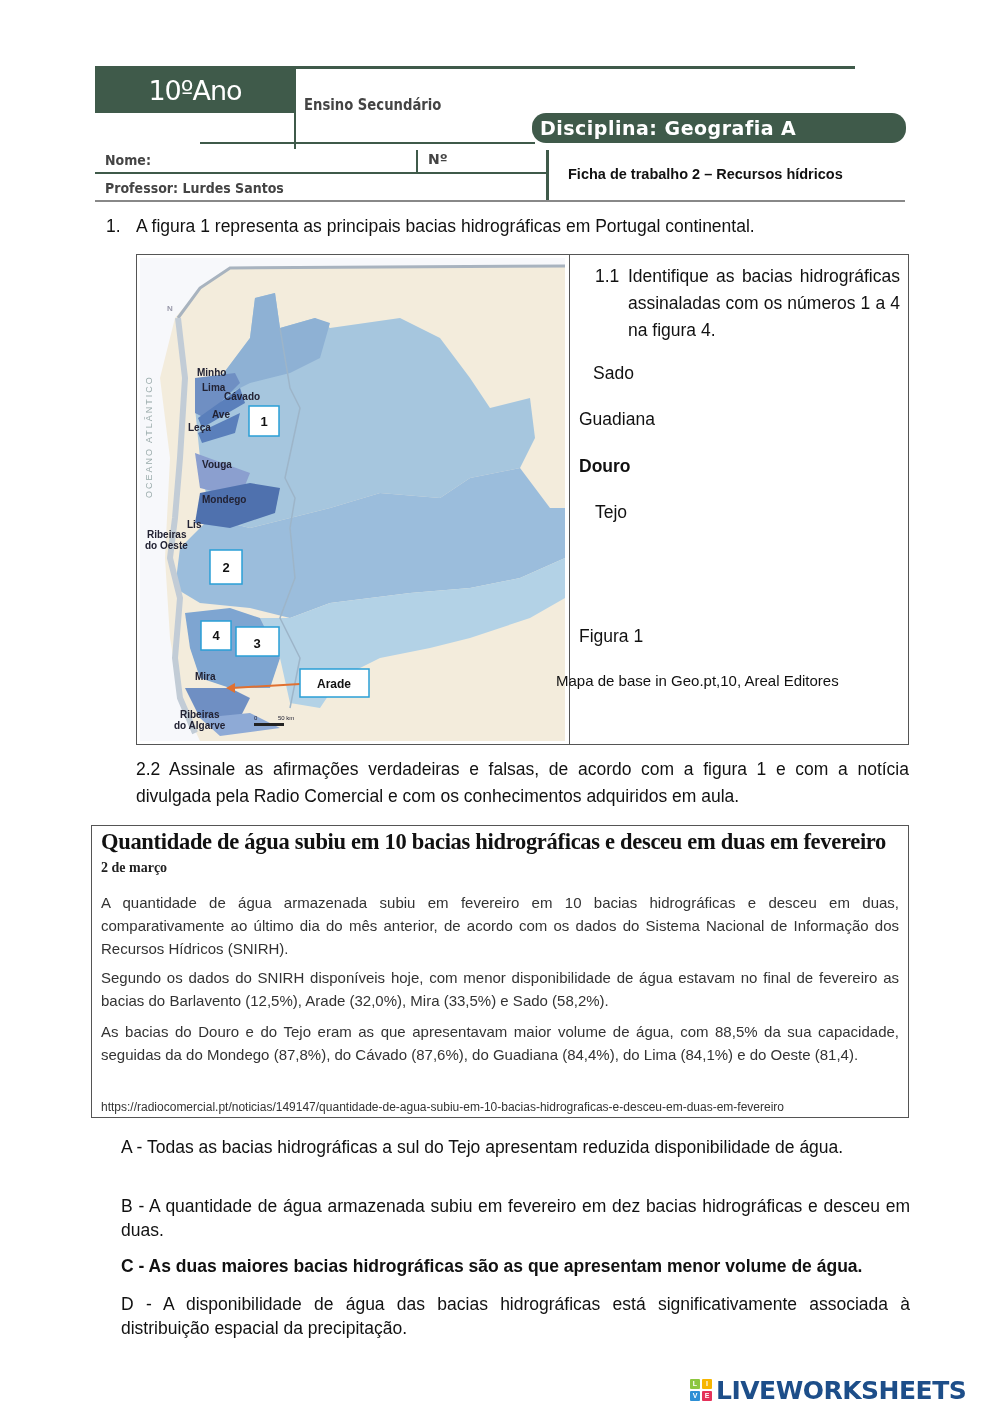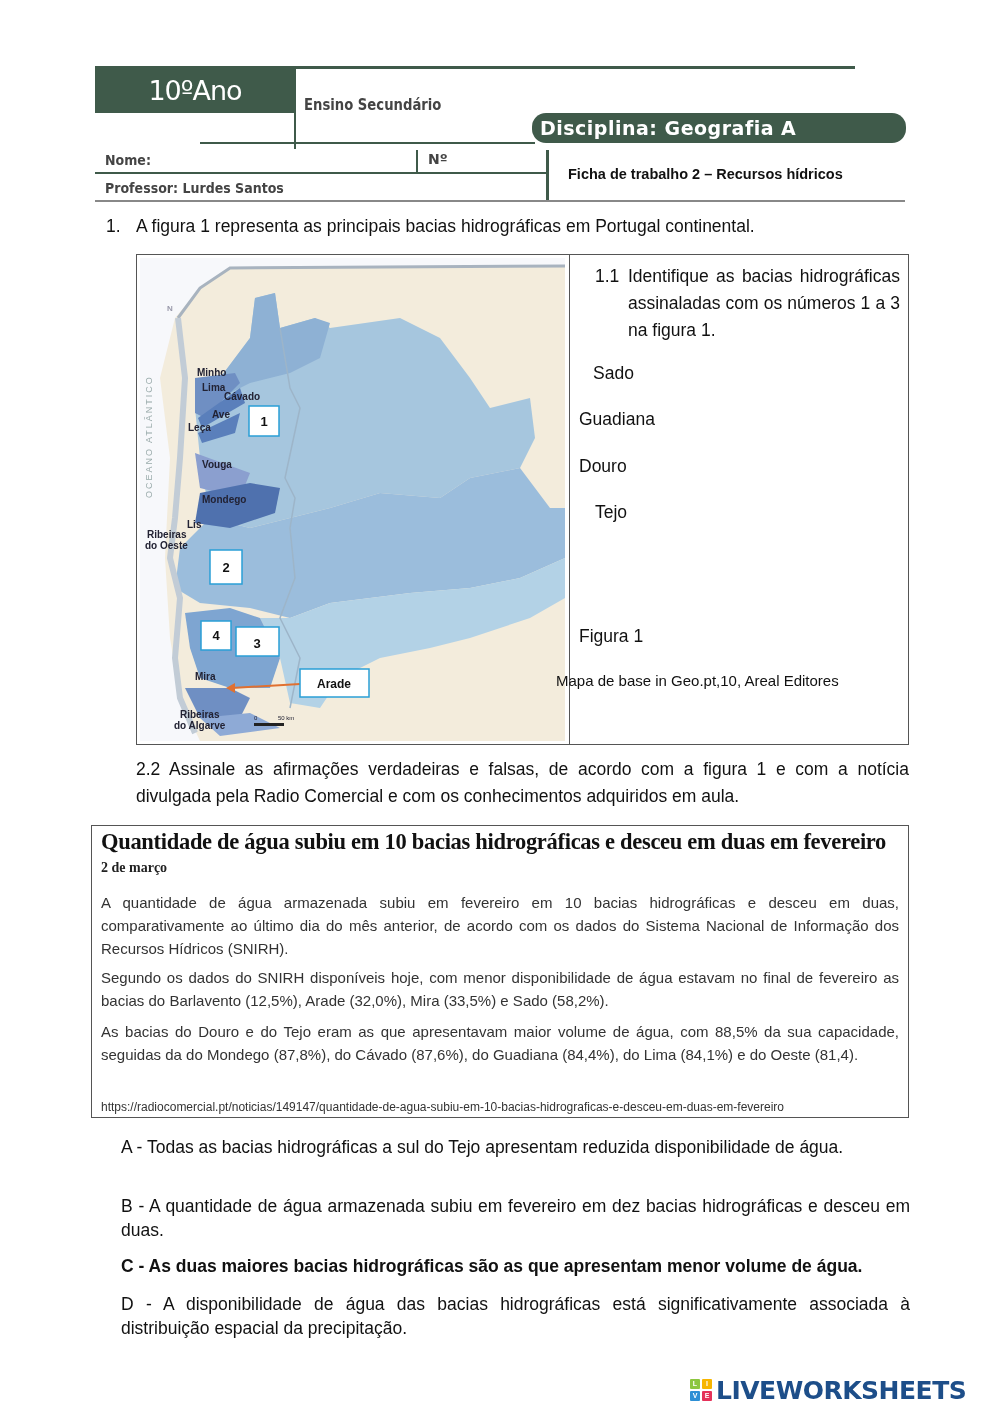--- a/index.html
+++ b/index.html
@@ -143,25 +143,25 @@
   </g>
 
   <line x1="160" y1="426" x2="92" y2="430" stroke="#e07030" stroke-width="2"></line>
   <polygon points="86,430 95,425 95,435" fill="#e07030"></polygon>
   <rect x="160" y="411" width="69" height="28" fill="#fff" stroke="#2a9fd6" stroke-width="1.5"></rect>
   <text x="194" y="430" text-anchor="middle" font-family="Liberation Sans, sans-serif" font-weight="bold" font-size="12" fill="#111">Arade</text>
 </svg>
 
 <div class="abs q11">
   <span class="n">1.1</span>
-  <div class="t">Identifique as bacias hidrográficas assinaladas com os números 1 a 3 na figura 1.</div>
+  <div class="t">Identifique as bacias hidrográficas assinaladas com os números 1 a 4 na figura 4.</div>
 </div>
 <div class="abs ans" style="top:363px; left:585px;margin-left:8px;">Sado</div>
 <div class="abs ans" style="top:409px;">Guadiana</div>
-<div class="abs ans" style="top:456px;">Douro</div>
+<div class="abs ans" style="top:456px;font-weight:bold;">Douro</div>
 <div class="abs ans" style="top:502px;margin-left:16px;">Tejo</div>
 <div class="abs fig-label">Figura 1</div>
 <div class="abs fig-source">Mapa de base in Geo.pt,10, Areal Editores</div>
 
 <div class="abs q22">2.2 Assinale as afirmações verdadeiras e falsas, de acordo com a figura 1 e com a notícia divulgada pela Radio Comercial e com os conhecimentos adquiridos em aula.</div>
 
 <div class="abs news"></div>
 <div class="abs news-title">Quantidade de água subiu em 10 bacias hidrográficas e desceu em duas em fevereiro</div>
 <div class="abs news-date">2 de março</div>
 <div class="abs news-p" style="top:891px;">A quantidade de água armazenada subiu em fevereiro em 10 bacias hidrográficas e desceu em duas, comparativamente ao último dia do mês anterior, de acordo com os dados do Sistema Nacional de Informação dos Recursos Hídricos (SNIRH).</div>

